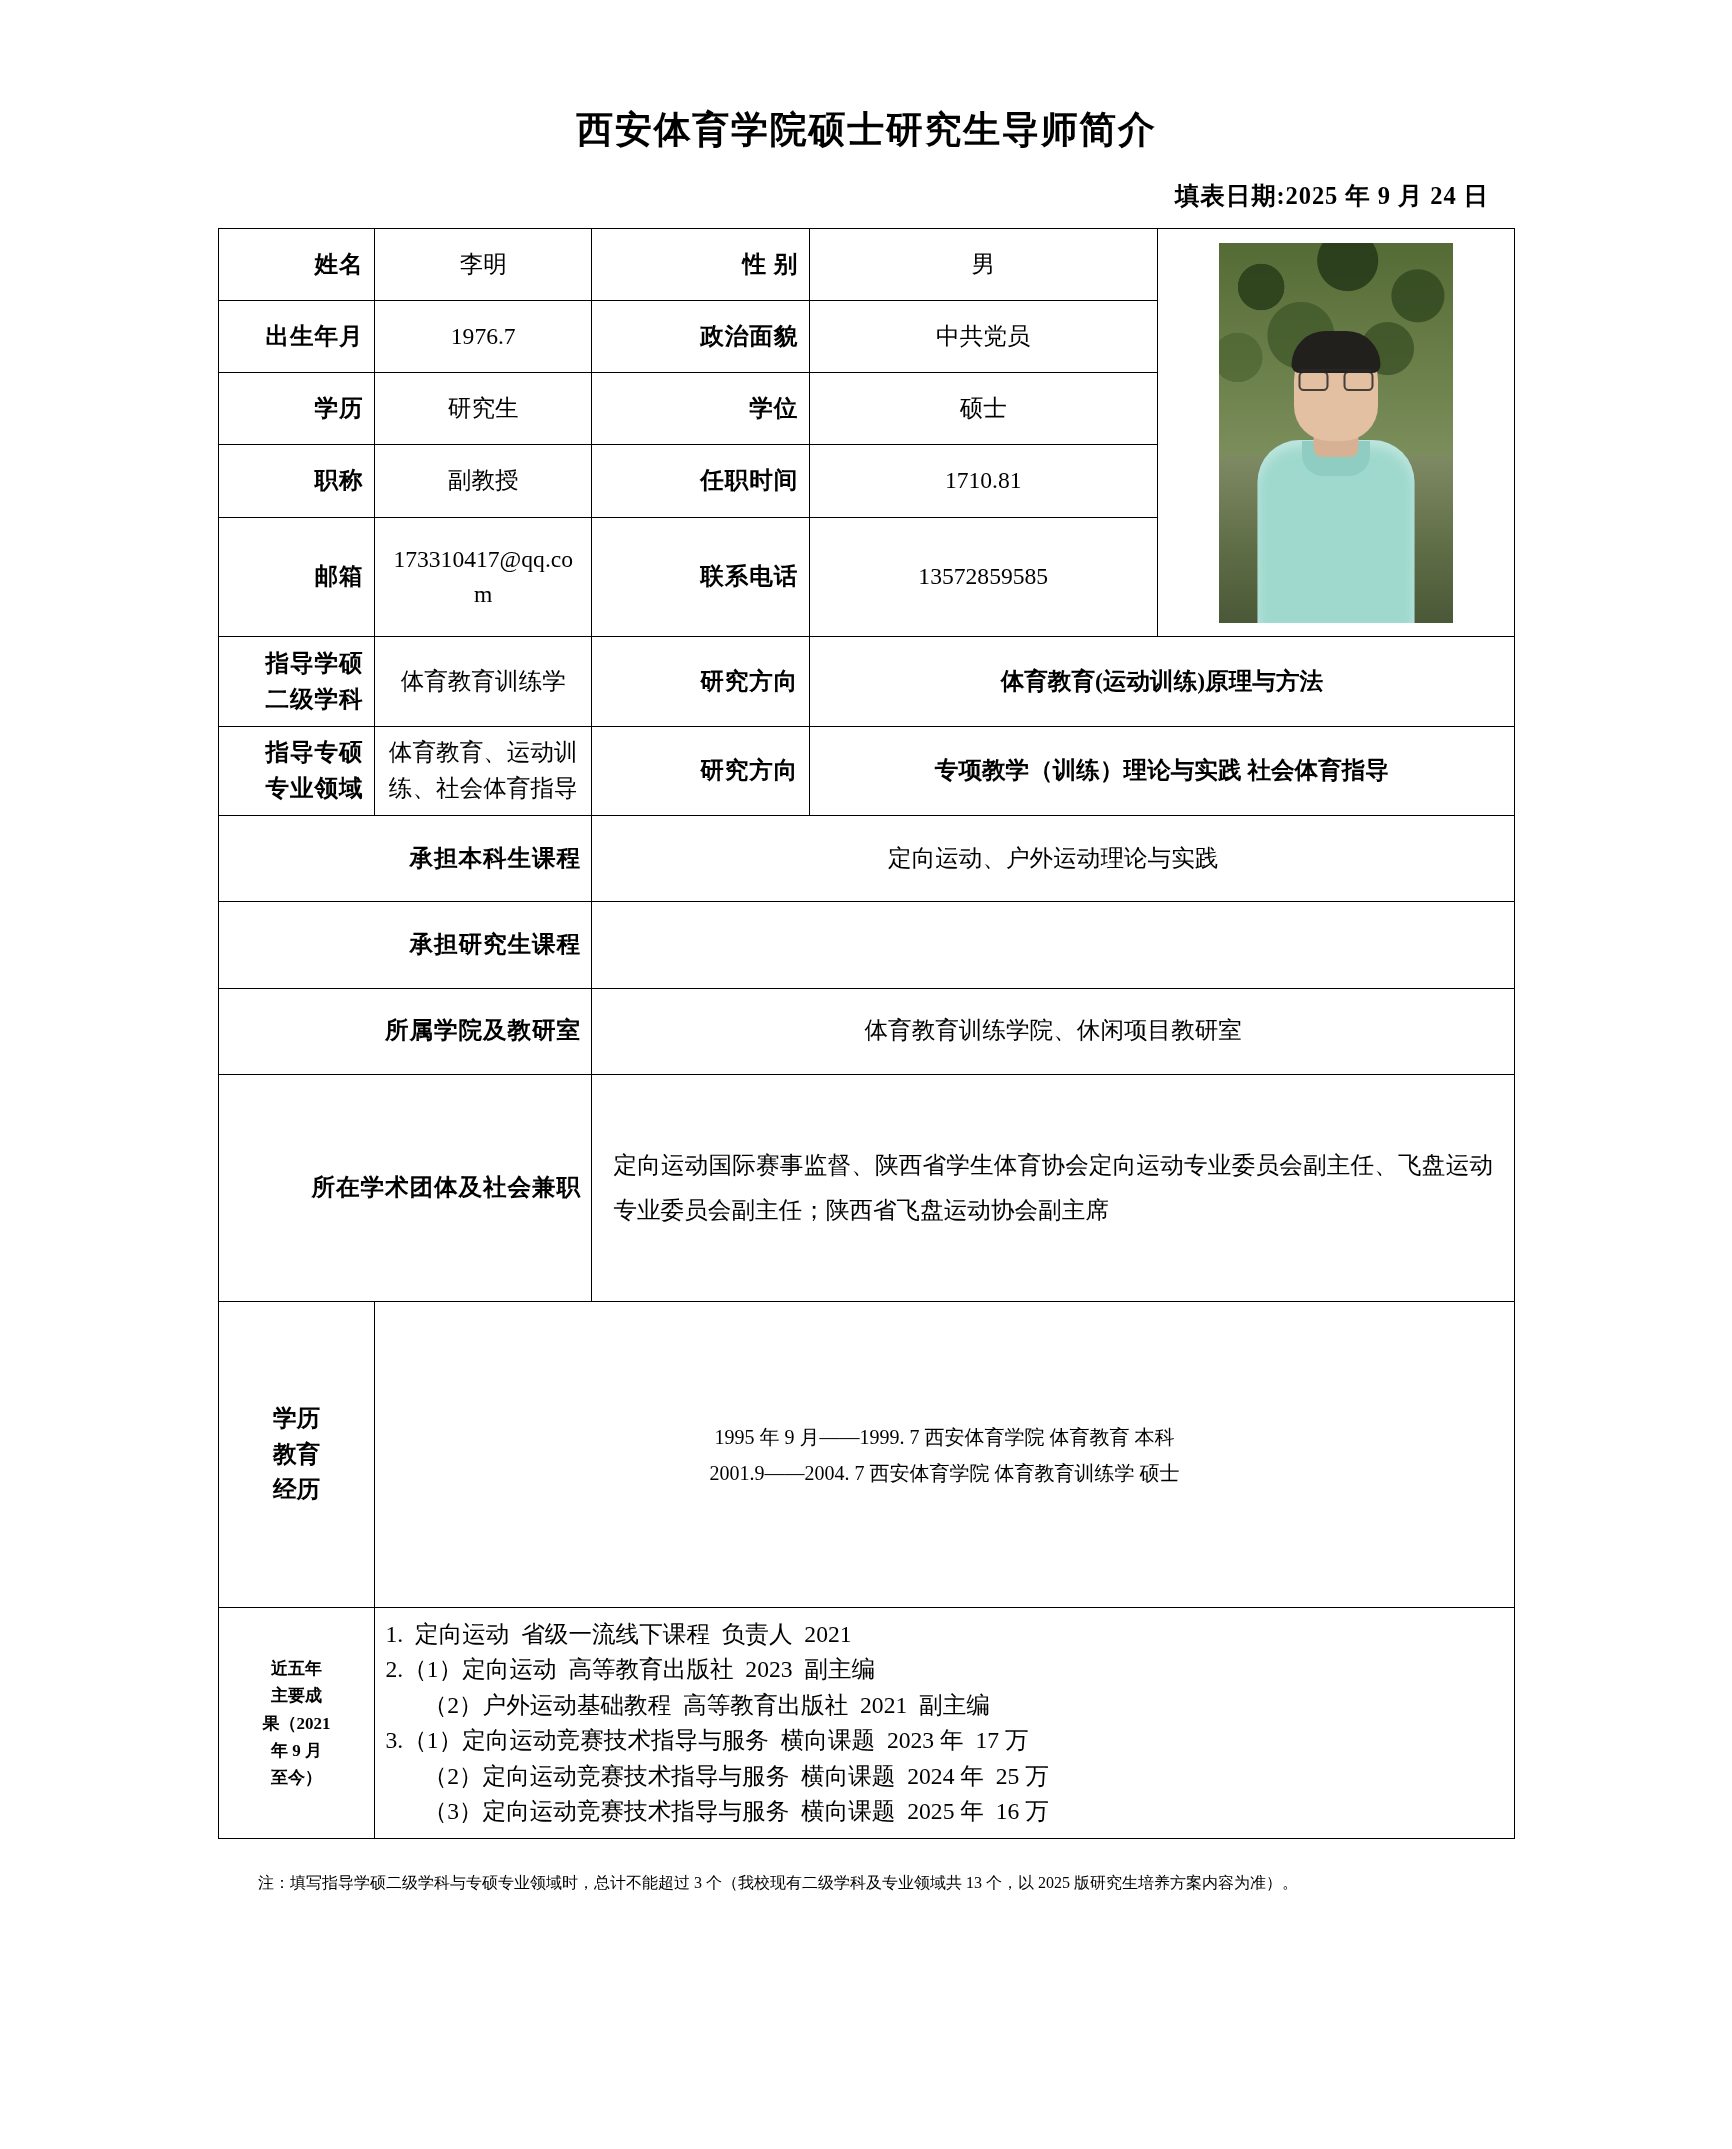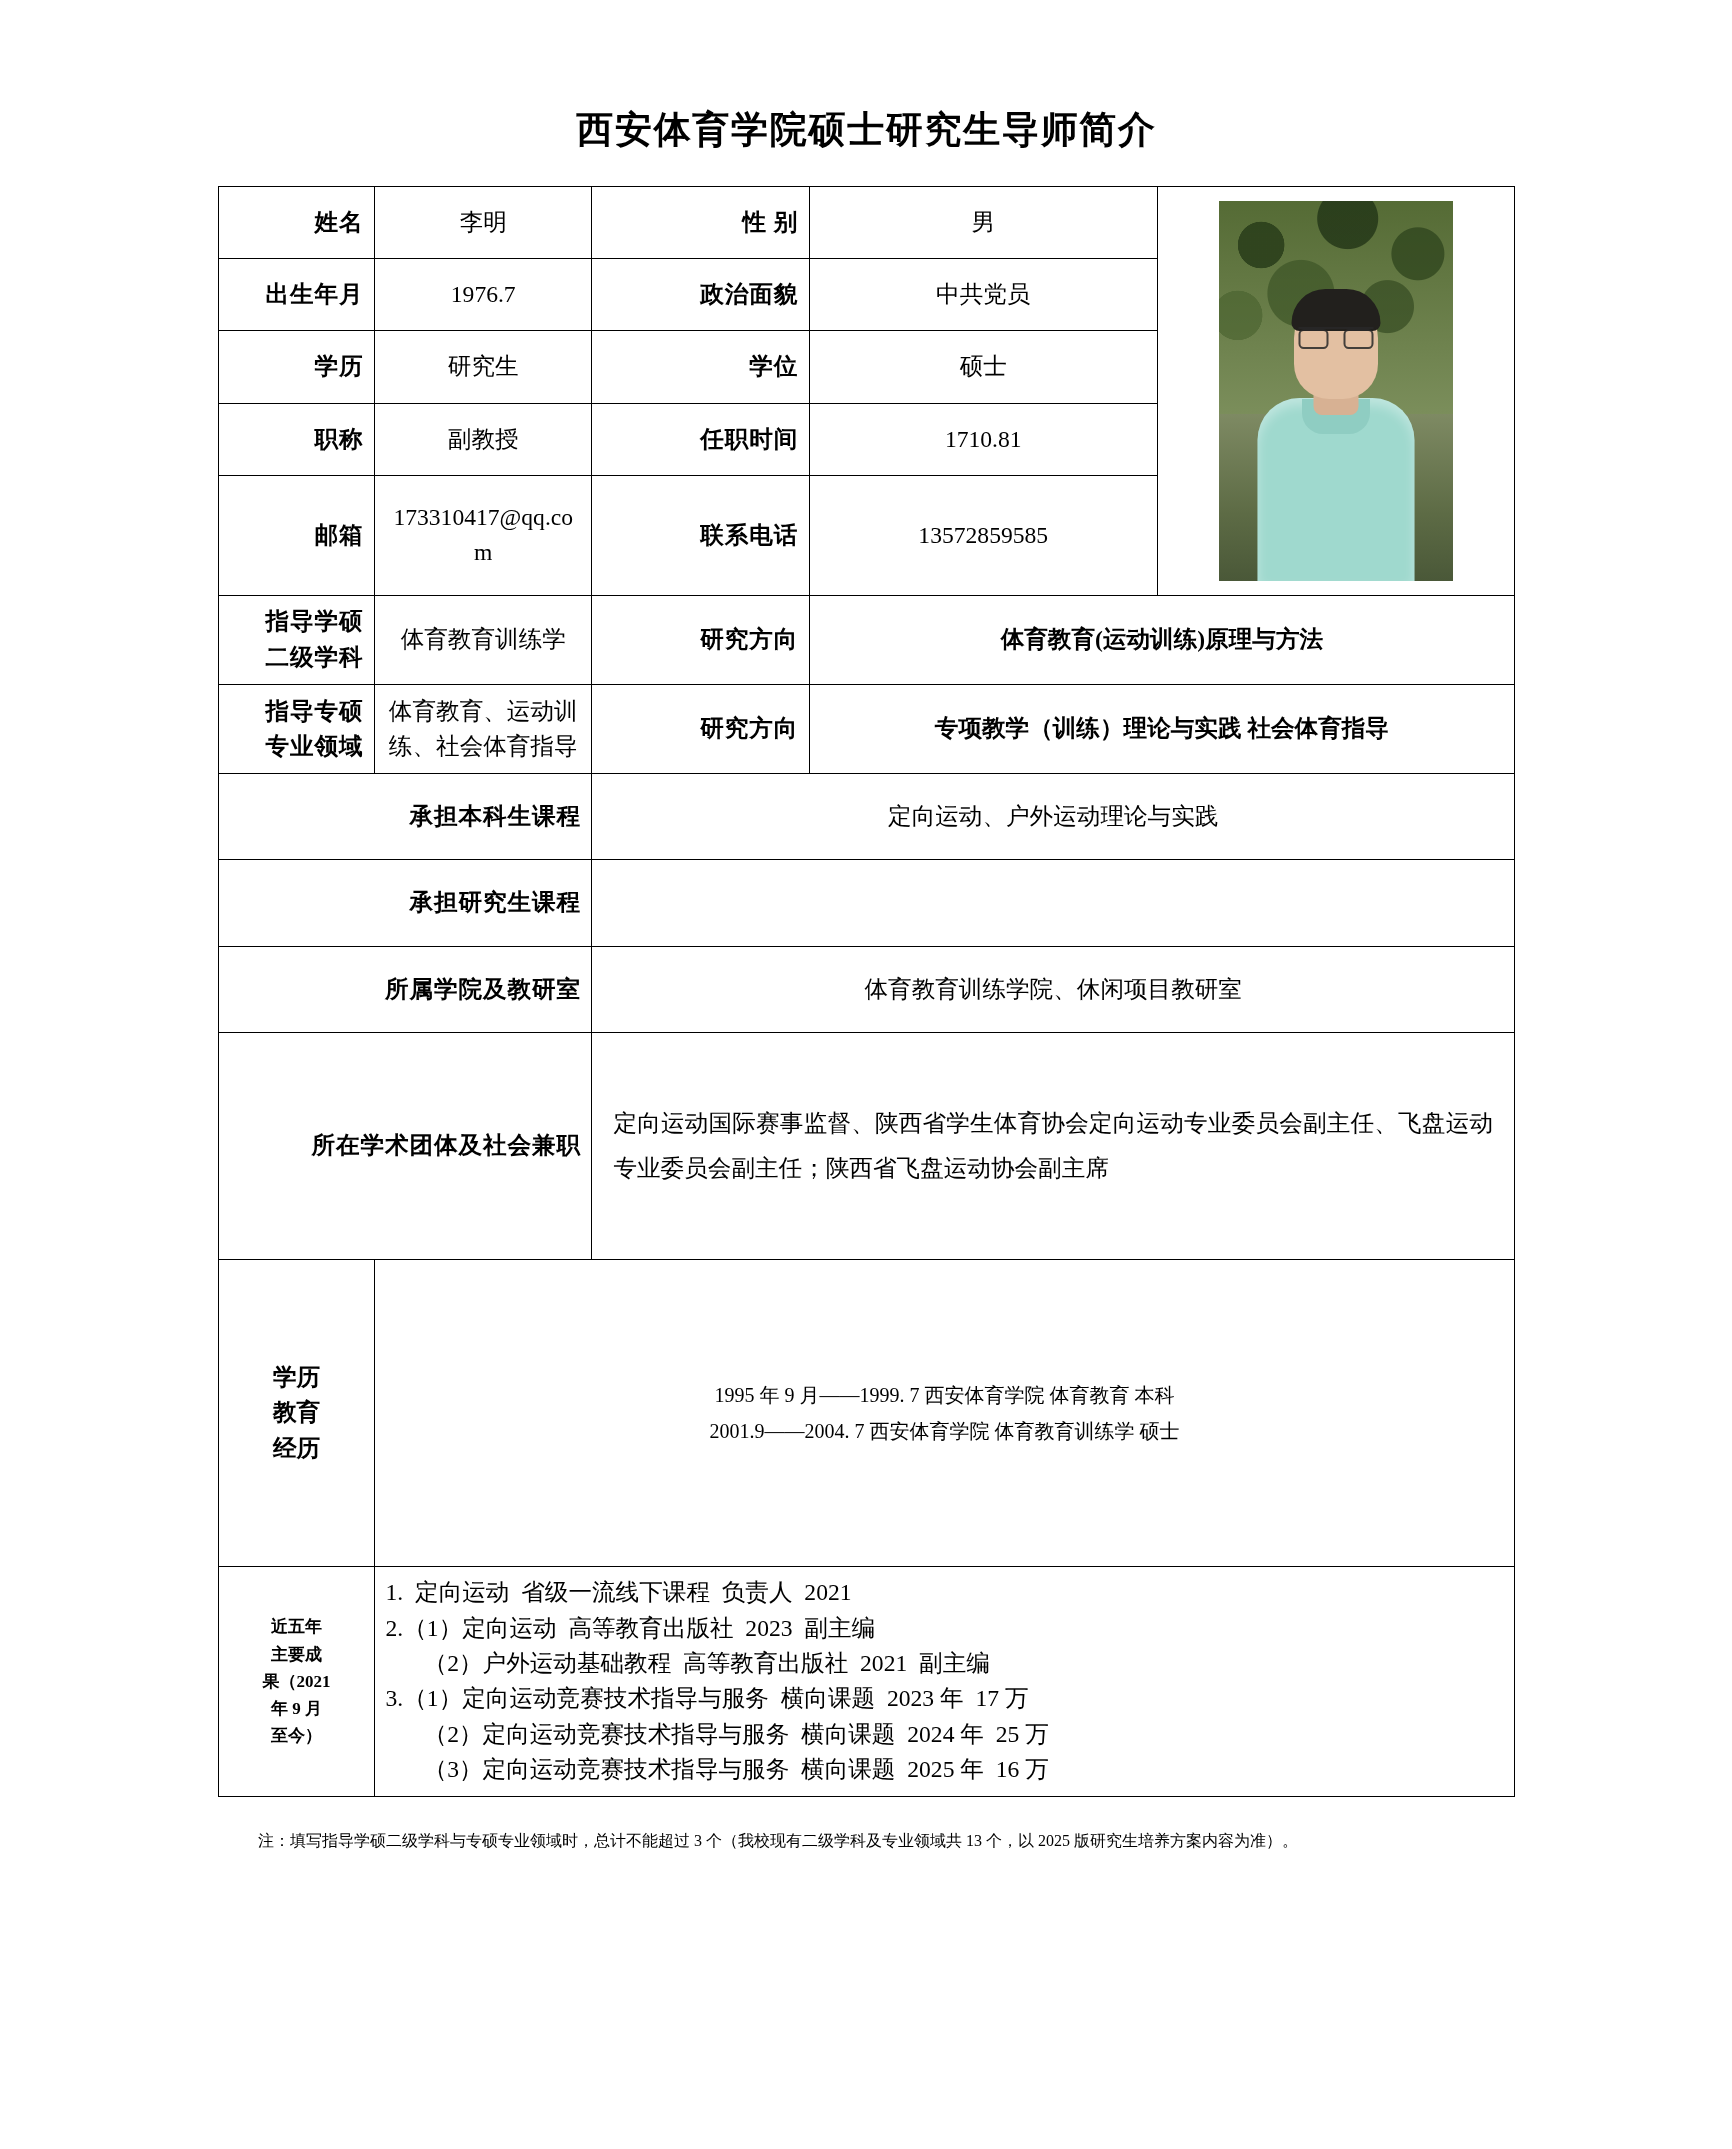--- a/index.html
+++ b/index.html
@@ -17,21 +17,21 @@
     min-height: 2149px;
     box-sizing: border-box;
     padding: 105px 218px 52px 218px;
     position: relative;
   }
   .doc-title {
     text-align: center;
     font-size: 37px;
     font-weight: bold;
     letter-spacing: 1.7px;
-    margin: 0 0 31px 0;
+    margin: 0 0 24px 0;
   }
   .fill-date {
     text-align: right;
     font-size: 24.5px;
     font-weight: bold;
     letter-spacing: 0.9px;
     margin: 0 26px 15.7px 0;
   }
   table.profile {
     border-collapse: collapse;
@@ -182,20 +182,21 @@
     font-size: 20px;
   }
 </style>
 </head>
 <body>
 
 <div class="page">
 
   <h1 class="doc-title">西安体育学院硕士研究生导师简介</h1>
 
+  <div class="fill-date">填表日期:2025 年 9 月  24  日</div>
 
   <table class="profile">
     <colgroup>
       <col style="width:135px">
       <col style="width:188px">
       <col style="width:188px">
       <col style="width:301px">
       <col style="width:309px">
     </colgroup>
     <tbody>

